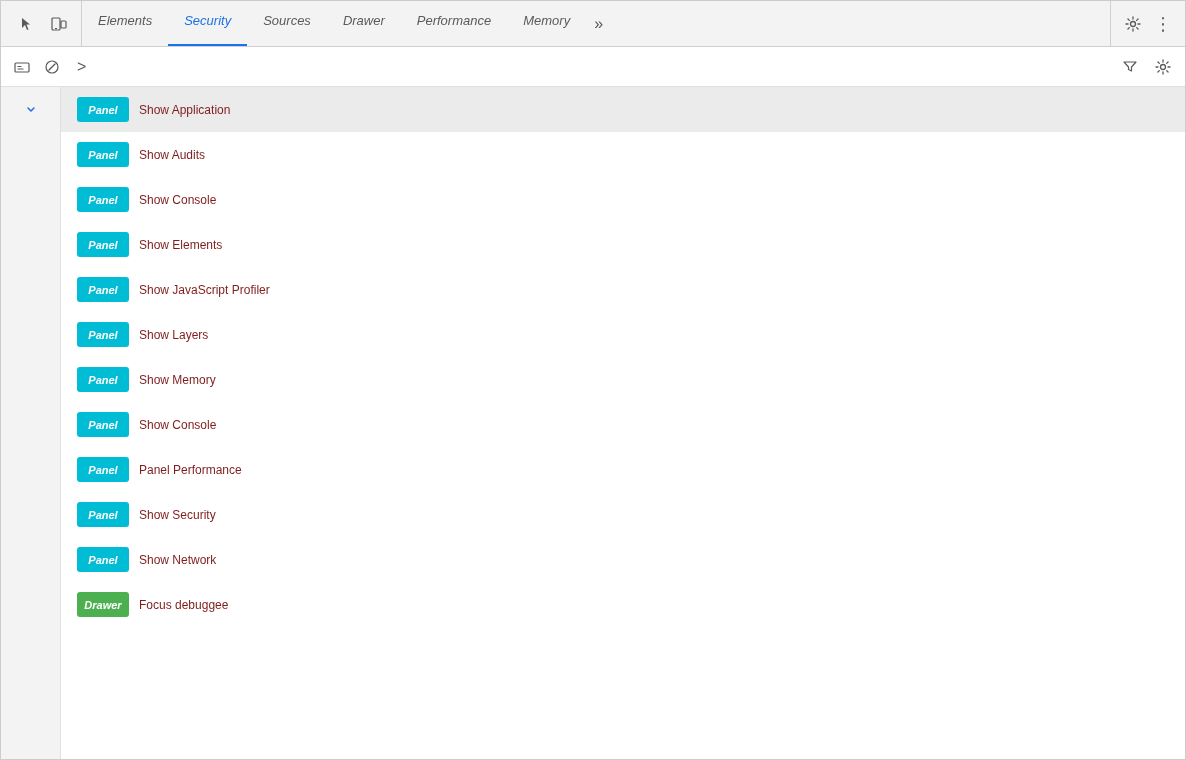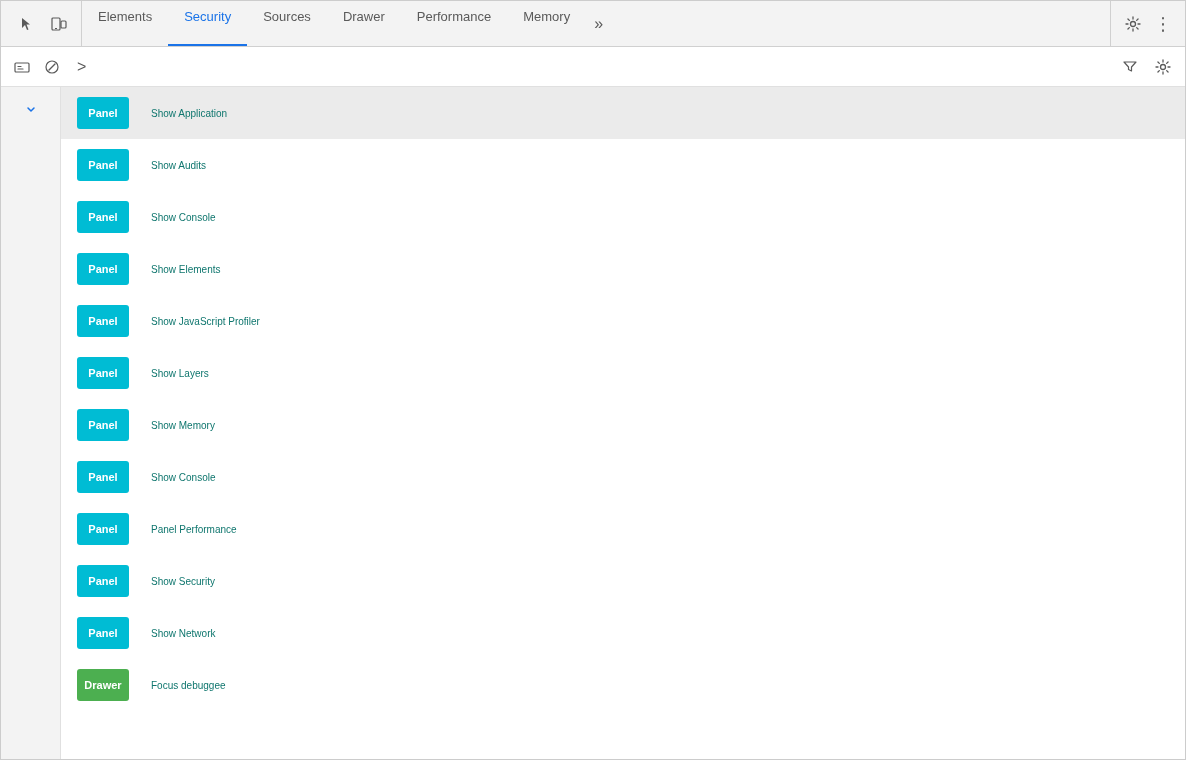--- a/index.html
+++ b/index.html
@@ -62,30 +62,31 @@
 
     .tab-bar {
       display: flex;
       align-items: center;
       height: 100%;
       flex: 1;
     }
 
     .tab {
       display: flex;
-      align-items: flex-start;
+      align-items: flex-end;
       justify-content: center;
       height: 100%;
-      padding: 8px 16px;
+      padding: 16px 16px;
       cursor: pointer;
       font-size: 13px;
       color: #5a5a5a;
       border-bottom: 2px solid transparent;
       white-space: nowrap;
       text-decoration: none;
+      font-style: italic;
     }
 
     .tab.active {
       color: #1a73e8;
       border-bottom: 2px solid #1a73e8;
     }
 
     .tab-overflow {
       display: flex;
       align-items: center;
@@ -225,36 +226,36 @@
     .badge {
       display: inline-flex;
       align-items: center;
       justify-content: center;
       padding: 2px 7px;
       border-radius: 3px;
       font-size: 11px;
       font-weight: 600;
       color: white;
       min-width: 52px;
-      height: 32px;
+      height: 25px;
       flex-shrink: 0;
+      font-style: italic;
     }
 
     .badge-panel {
       background: #00bcd4;
     }
 
     .badge-drawer {
       background: #4caf50;
     }
 
     .dropdown-item-label {
-      font-size: 10px;
-      color: #0f766e;
-      margin-left: 12px;
+      font-size: 12px;
+      color: #7f1d1d;
     }
 
     
     .icon-svg {
       width: 16px;
       height: 16px;
     }
   </style>
 </head>
 <body>

